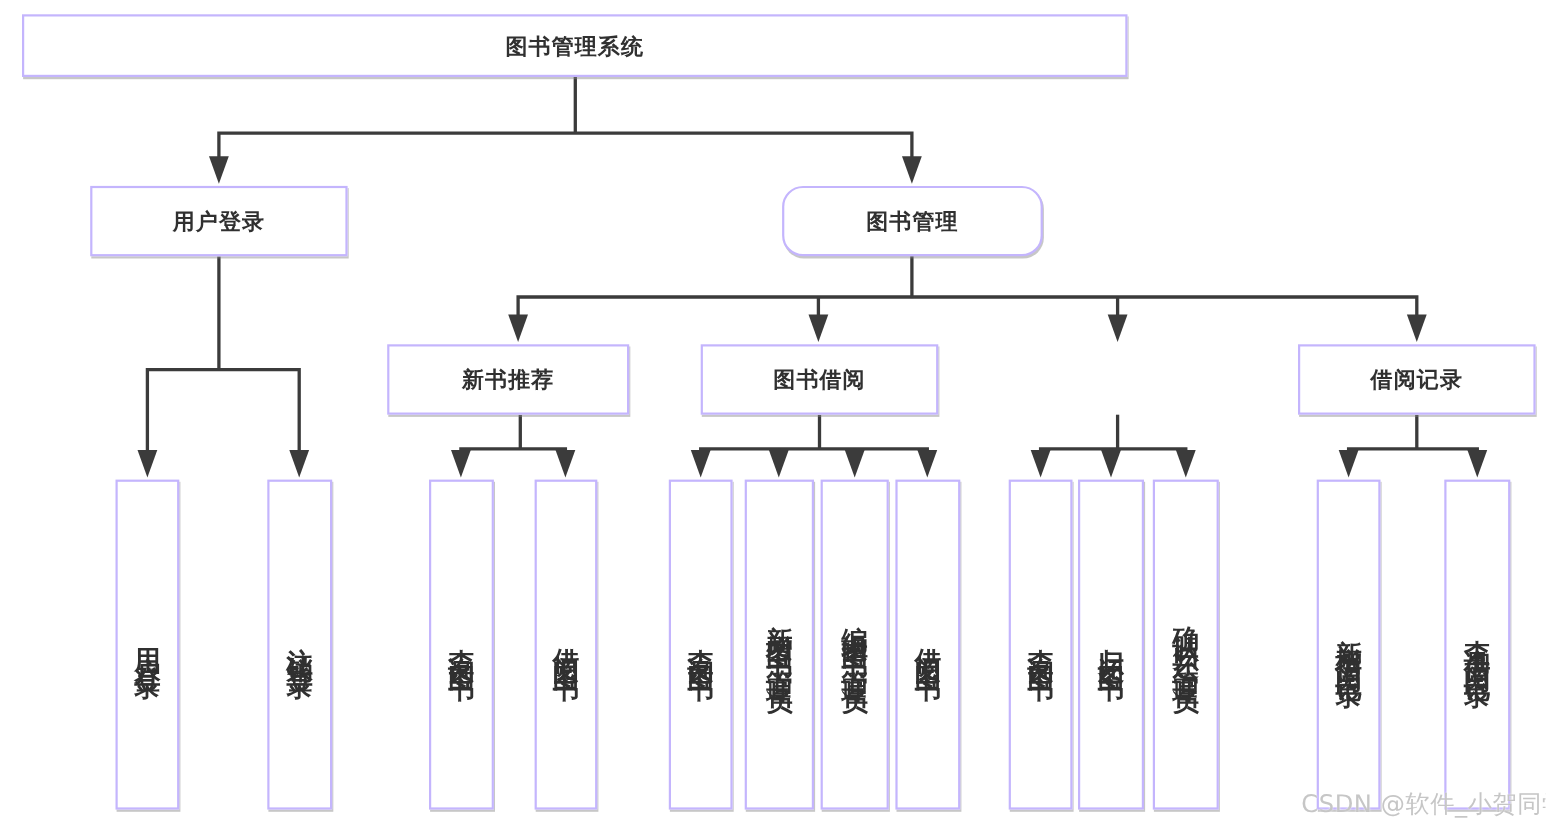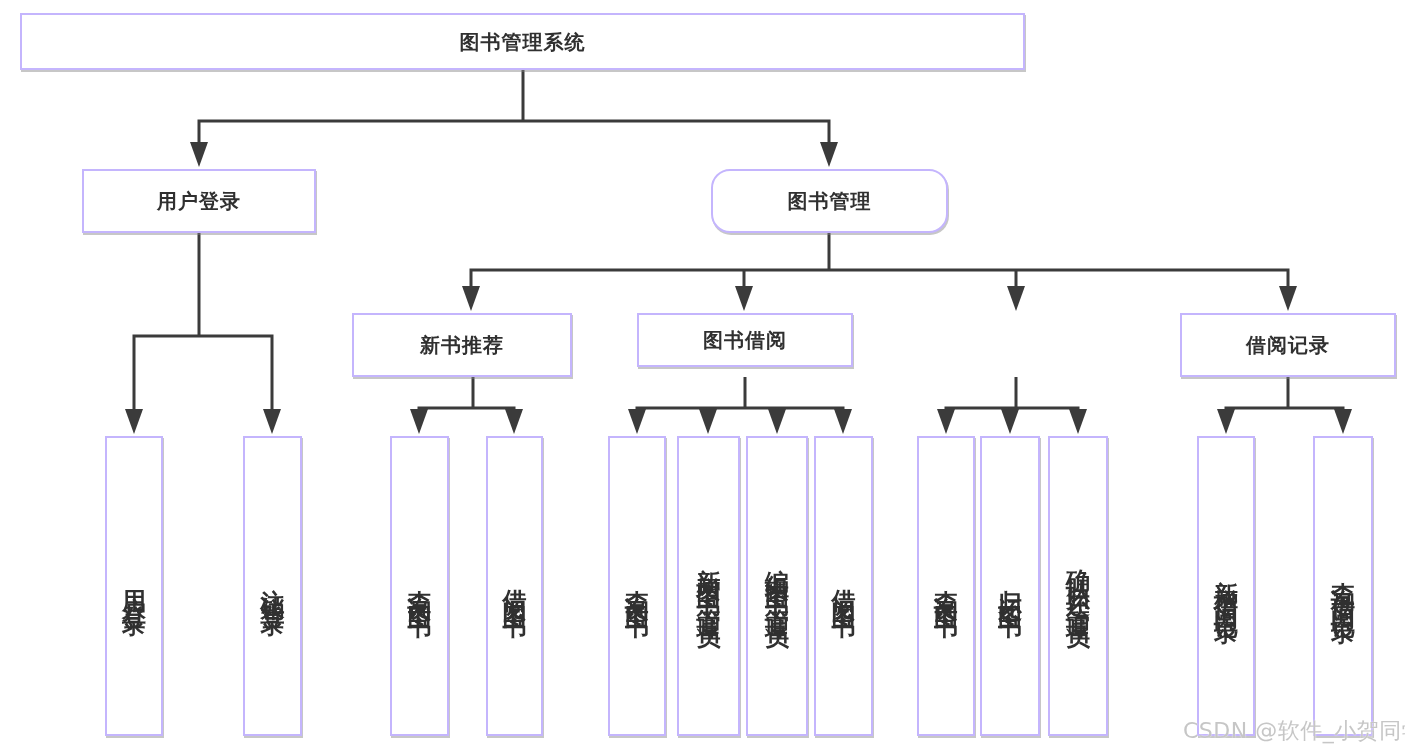--- a/index.html
+++ b/index.html
@@ -110,21 +110,21 @@
       <polygon points="1334,409 1352,409 1343,434"></polygon>
     </g>
   </svg>
 
   <div class="n" style="left:20px; top:13px; width:1005px; height:57px;">图书管理系统</div>
 
   <div class="n" style="left:82px; top:169px; width:234px; height:64px;">用户登录</div>
   <div class="n" style="left:711px; top:169px; width:237px; height:64px;border-radius:19px;">图书管理</div>
 
   <div class="n" style="left:352px; top:313px; width:220px; height:64px;">新书推荐</div>
-  <div class="n" style="left:637px; top:313px; width:216px; height:54px;">图书借阅</div>
+  <div class="n" style="left:637px; top:313px; width:216px; height:64px;">图书借阅</div>
   <div class="n" style="left:1180px; top:313px; width:216px; height:64px;">借阅记录</div>
 
   <div class="n v" style="left:105px; top:436px; width:58px; height:300px;">用户登录</div>
   <div class="n v" style="left:243px; top:436px; width:59px; height:300px;">注销登录</div>
 
   <div class="n v" style="left:390px; top:436px; width:59px; height:300px;">查询图书</div>
   <div class="n v" style="left:486px; top:436px; width:57px; height:300px;">借阅图书</div>
 
   <div class="n v" style="left:608px; top:436px; width:58px; height:300px;">查询图书</div>
   <div class="n v" style="left:677px; top:436px; width:63px; height:300px;">新增图书（管理员）</div>

